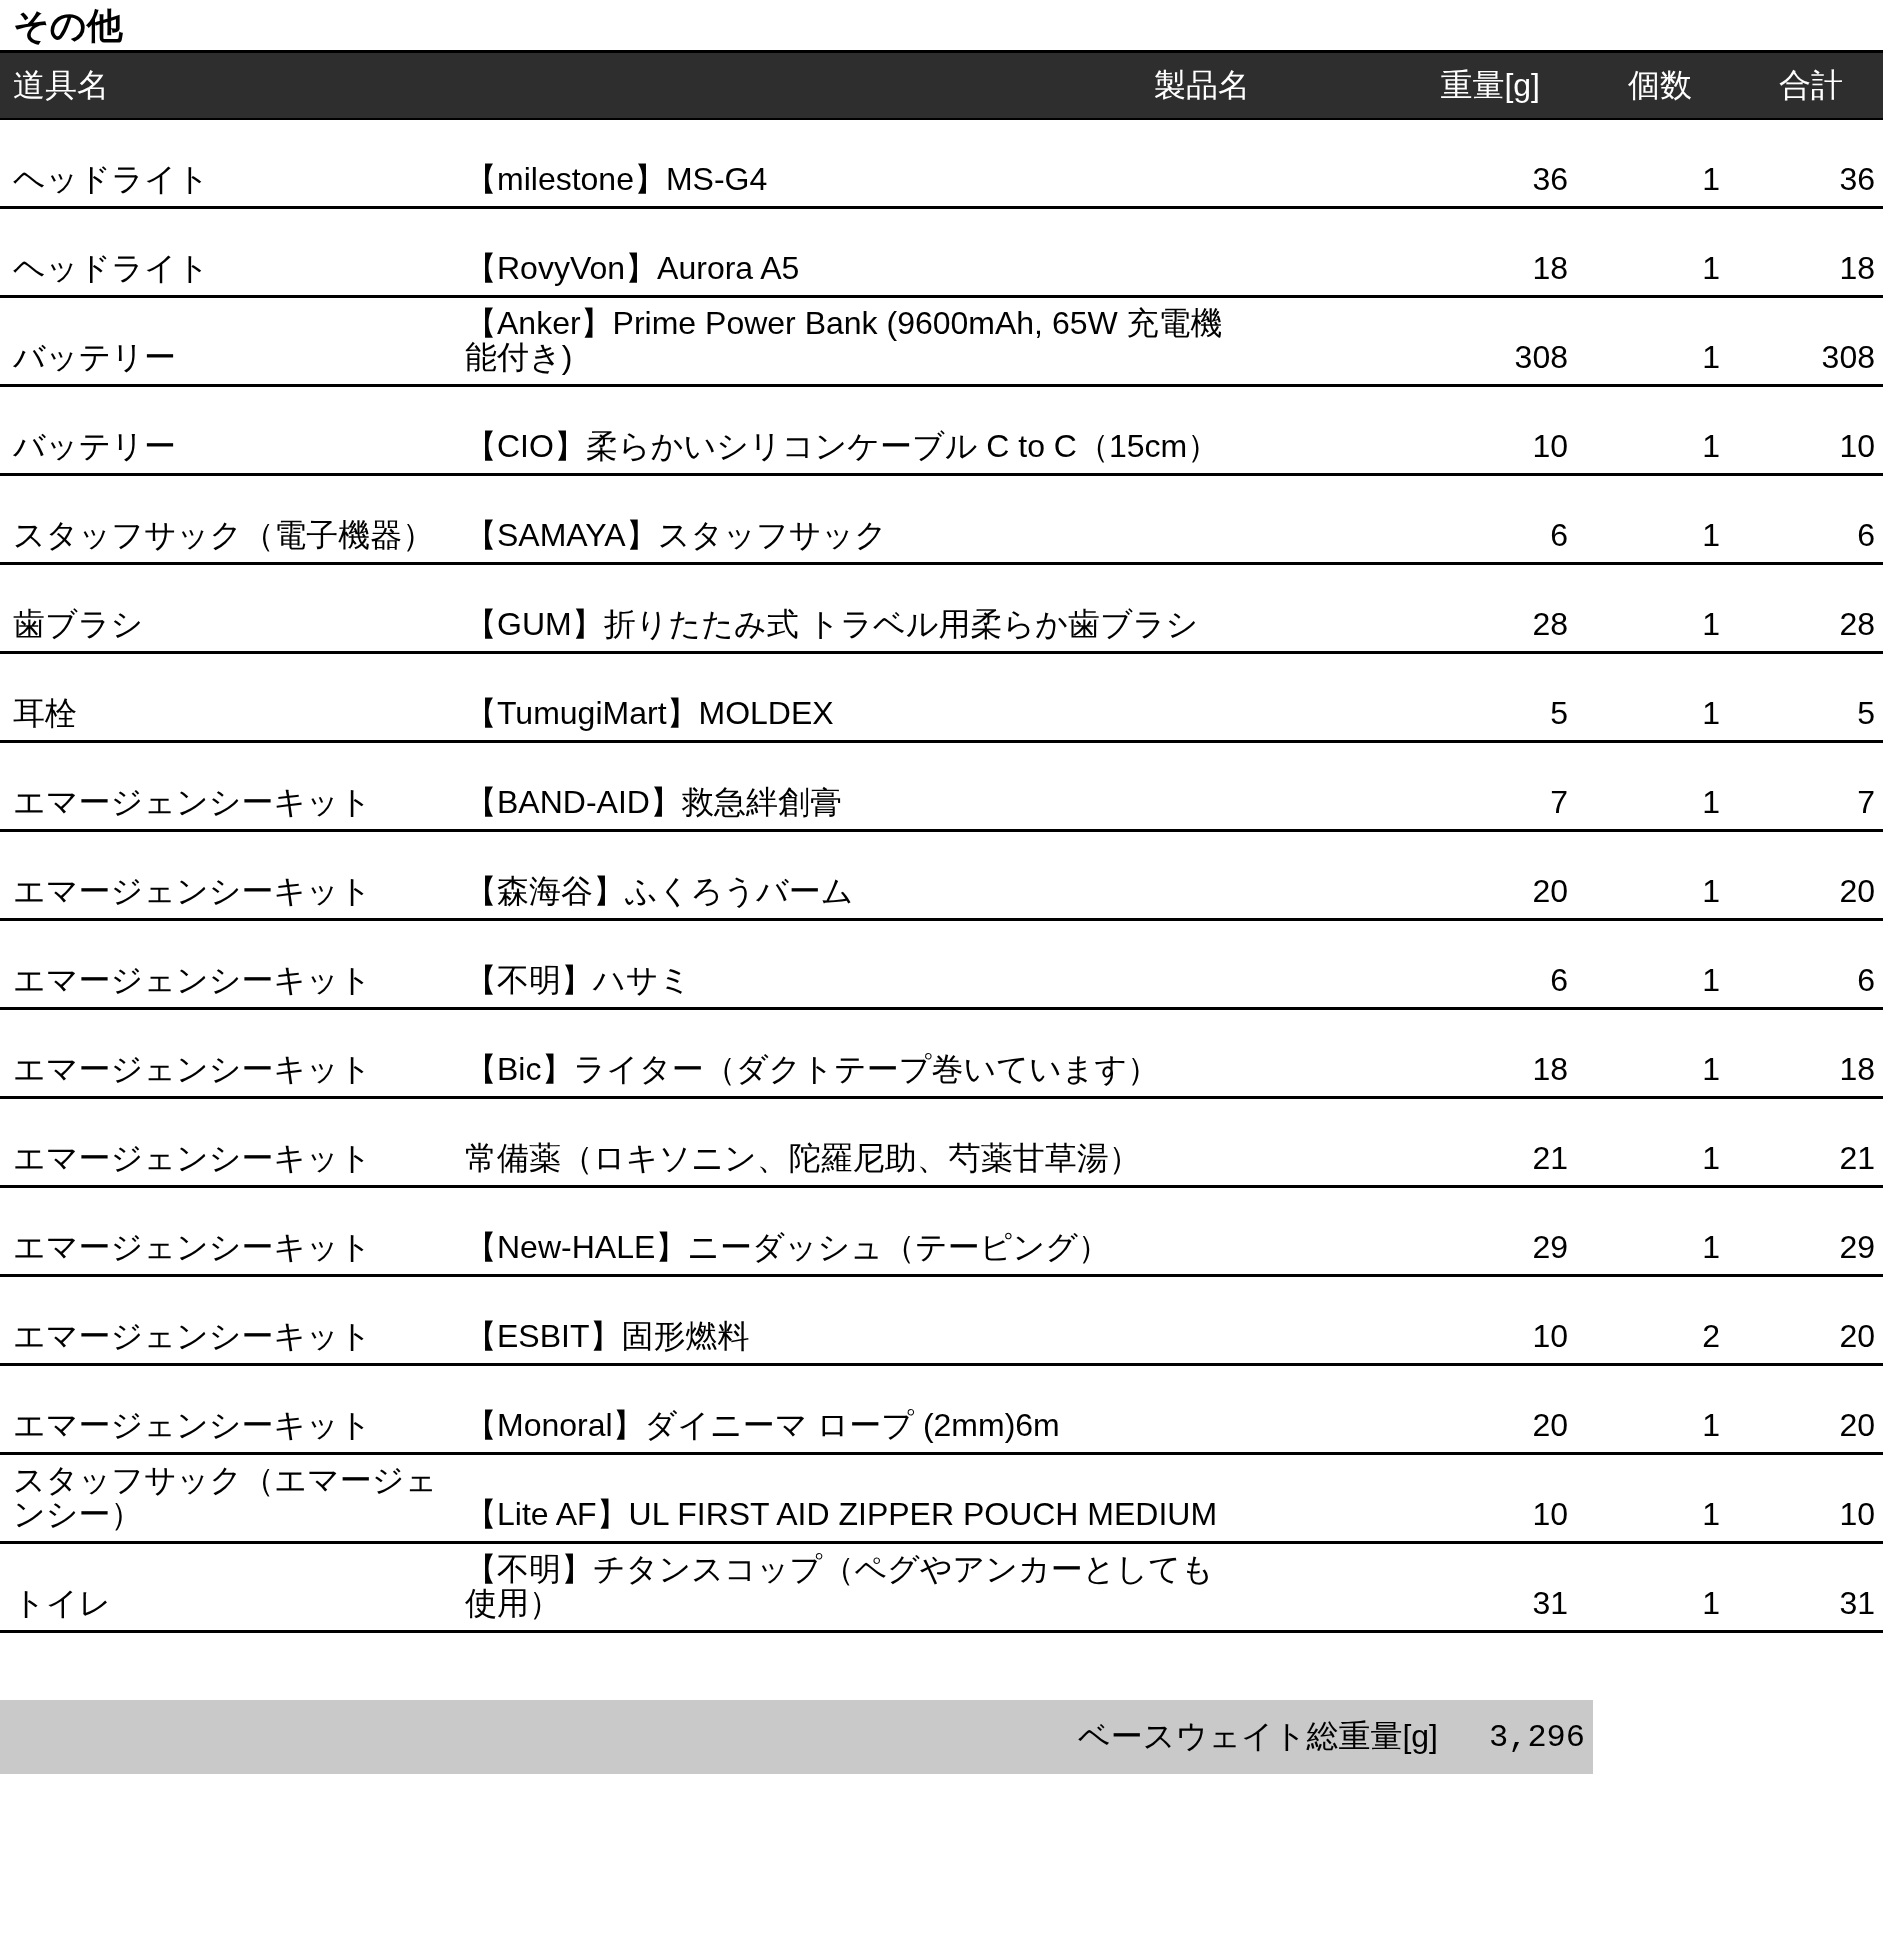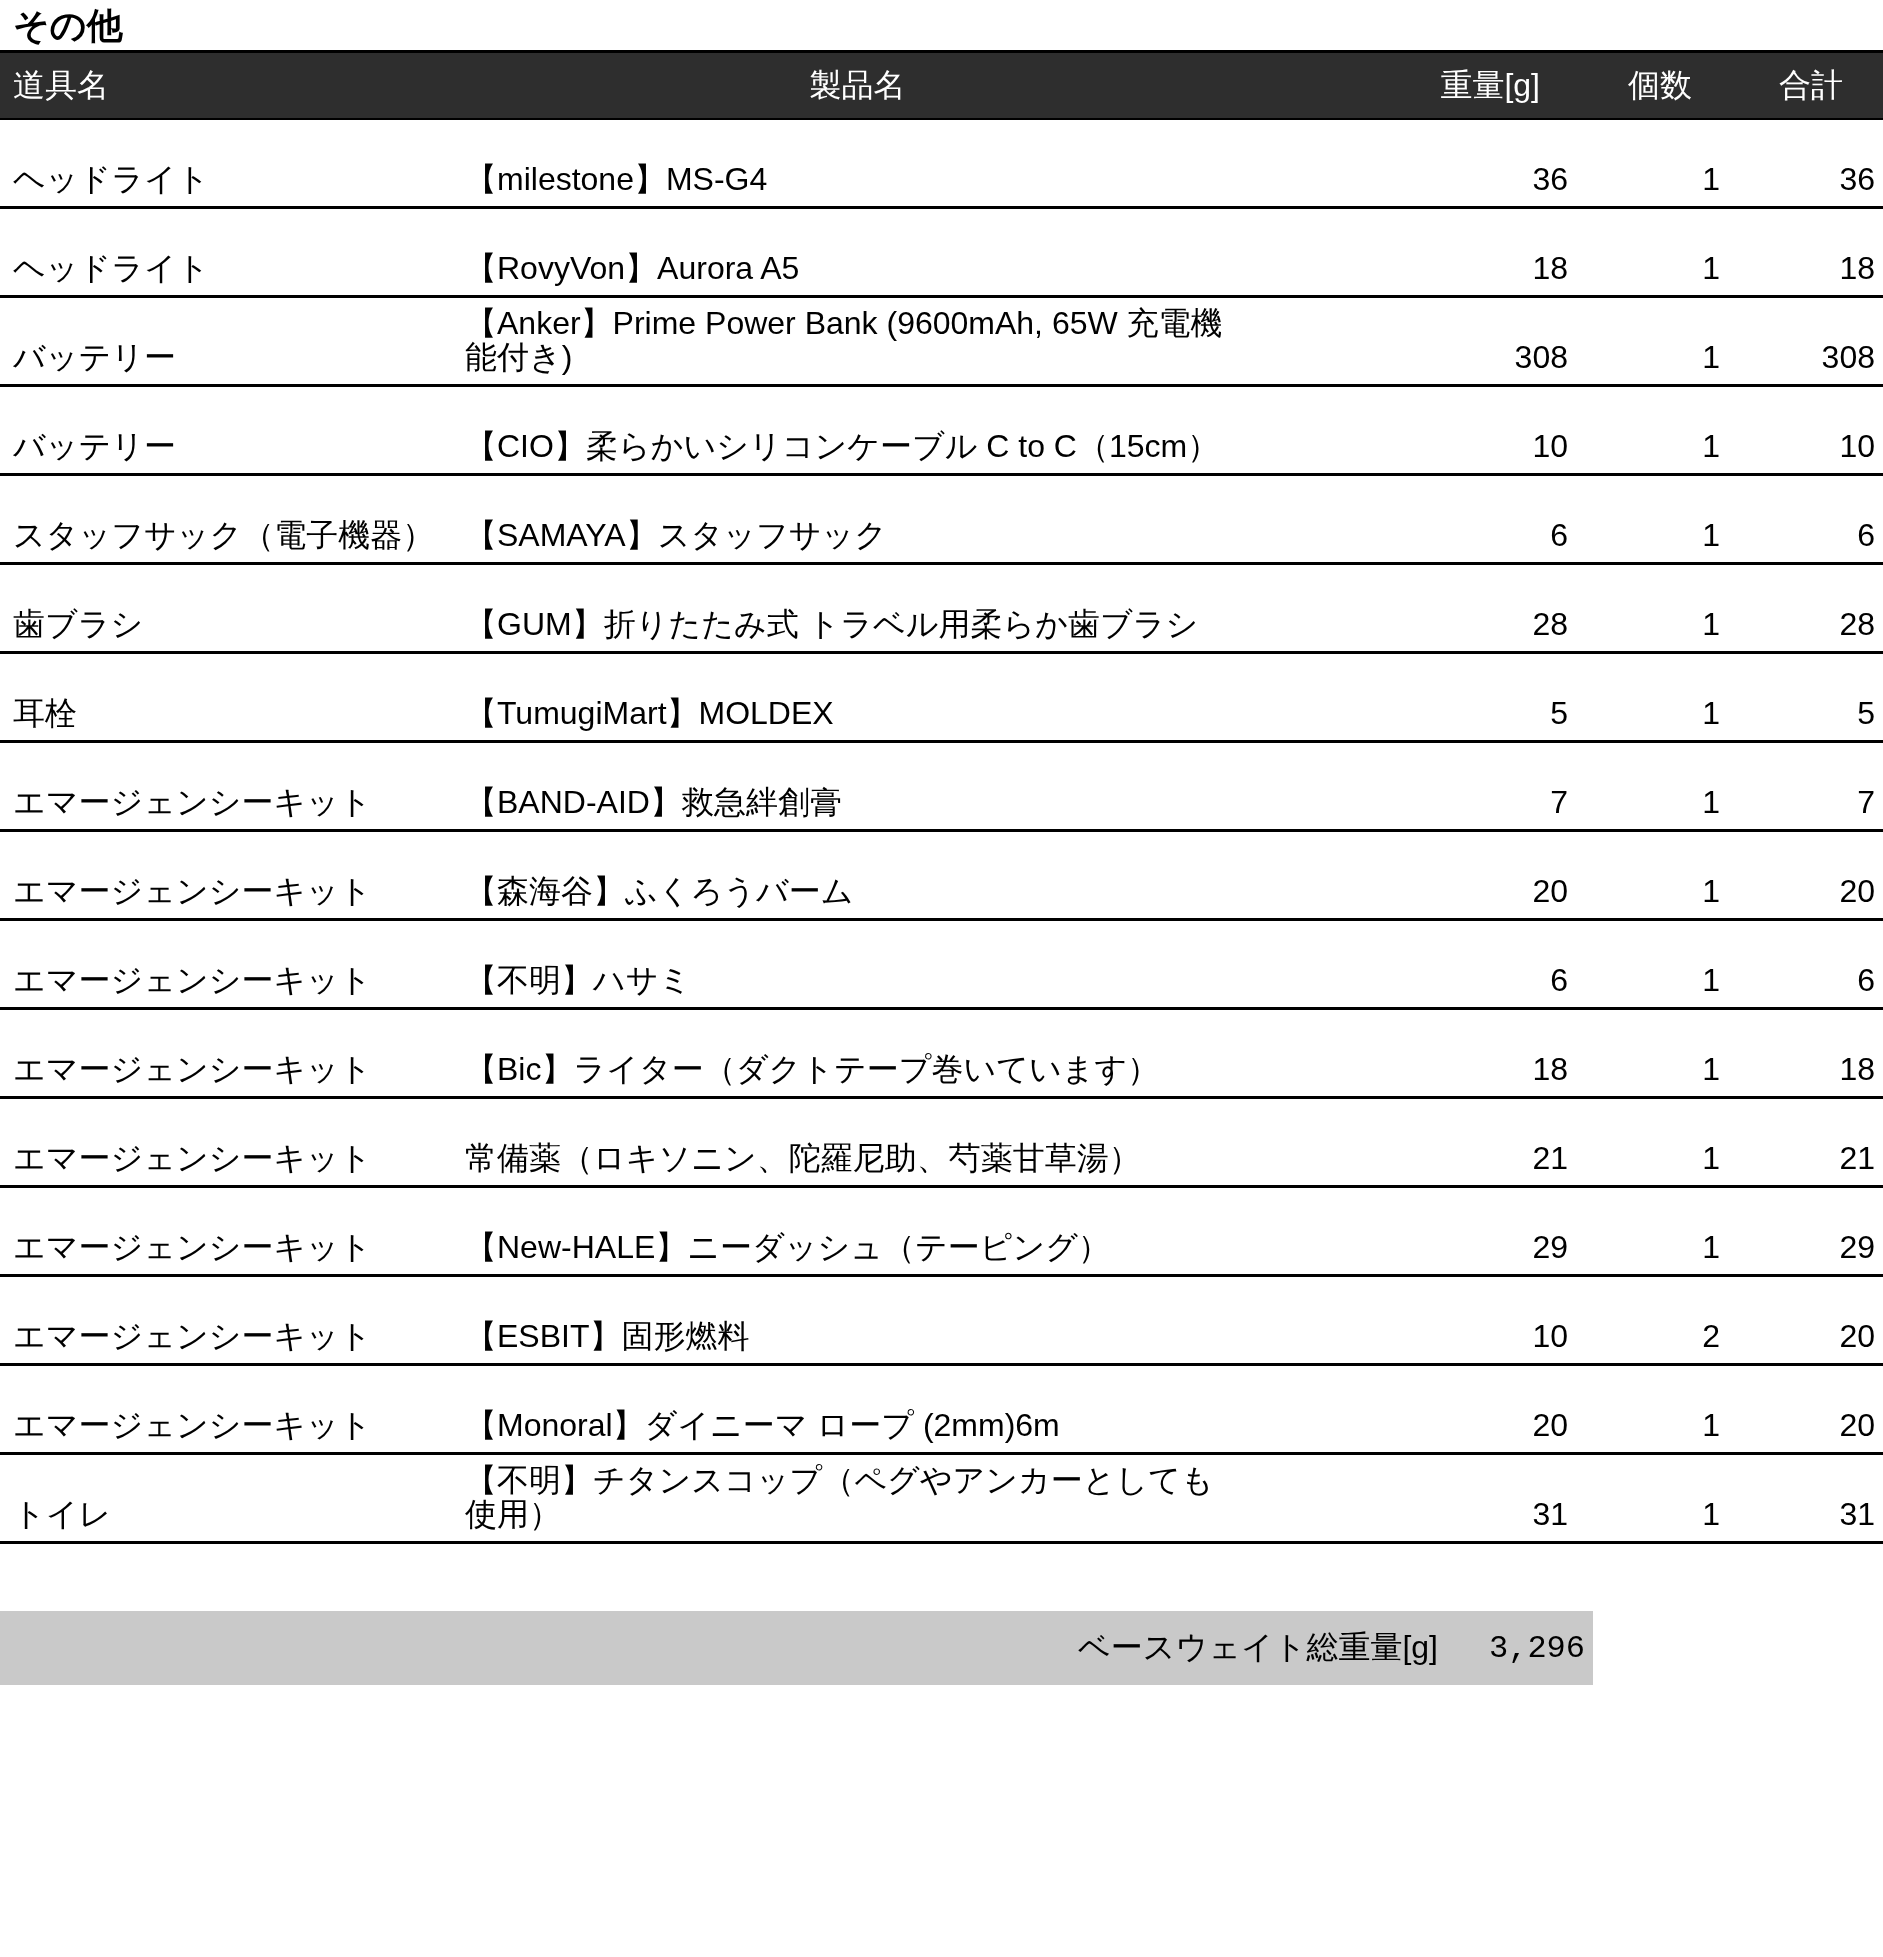--- a/index.html
+++ b/index.html
@@ -46,21 +46,21 @@
     color:var(--header-text);
     font-size:32px;
     font-weight:normal;
     vertical-align:middle;
     border-top:3px solid var(--row-border);
     border-bottom:2px solid var(--row-border);
     padding:0;
     margin-left:11px;
   }
   thead th.c1{text-align:left;padding-left:13px;}
-  thead th.c2{text-align:center;}
+  thead th.c2{text-align:right;}
   thead th.c3,thead th.c4,thead th.c5{text-align:right;padding-right:40px;}
 
   tbody td{
     box-sizing:content-box;
     height:76px;
     font-size:32px;
     line-height:34px;
     vertical-align:bottom;
     padding:0 0 10px 0;
     border-bottom:3px solid var(--row-border);
@@ -217,20 +217,27 @@
       <td class="c5">20</td>
     </tr>
         <tr>
       <td class="c1">エマージェンシーキット</td>
       <td class="c2">【Monoral】ダイニーマ ロープ (2mm)6m</td>
       <td class="c3">20</td>
       <td class="c4">1</td>
       <td class="c5">20</td>
     </tr>
         <tr>
+      <td class="c1">スタッフサック（エマージェンシー）</td>
+      <td class="c2">【Lite AF】UL FIRST AID ZIPPER POUCH MEDIUM</td>
+      <td class="c3">10</td>
+      <td class="c4">1</td>
+      <td class="c5">10</td>
+    </tr>
+        <tr>
       <td class="c1">トイレ</td>
       <td class="c2">【不明】チタンスコップ（ペグやアンカーとしても使用）</td>
       <td class="c3">31</td>
       <td class="c4">1</td>
       <td class="c5">31</td>
     </tr>
       </tbody>
   </table>
 
   <div class="spacer"></div>

